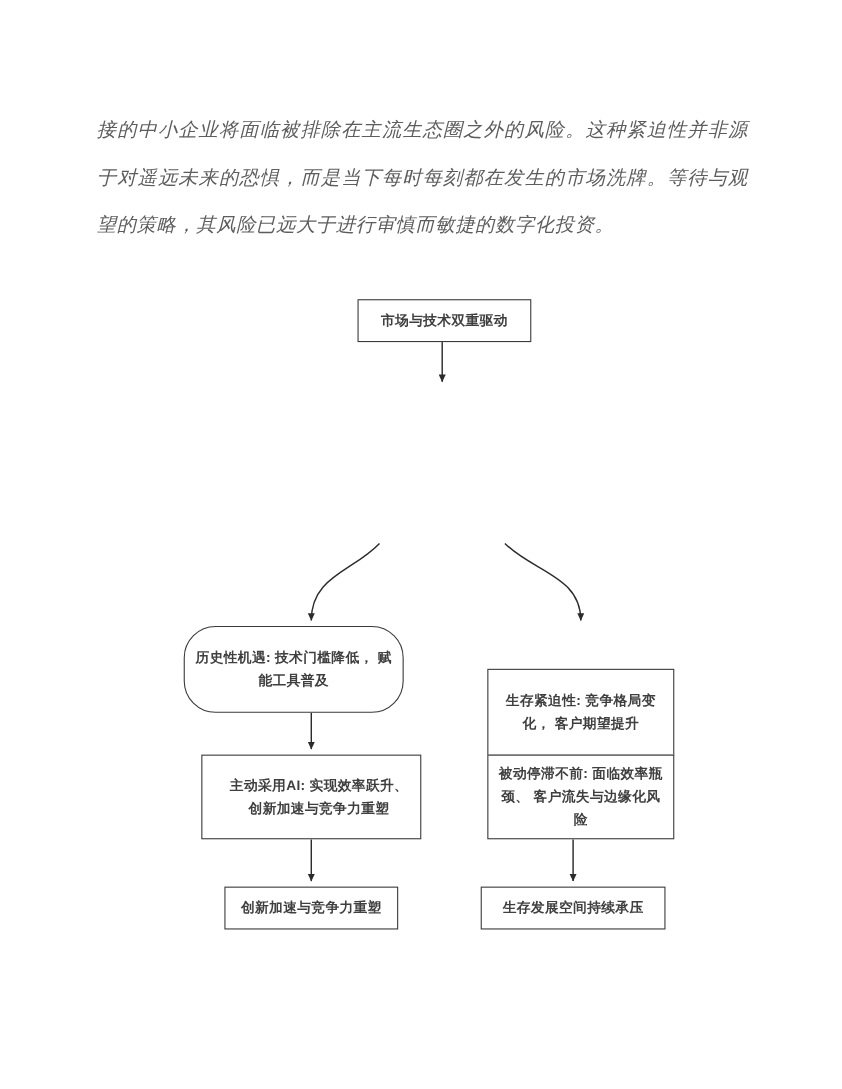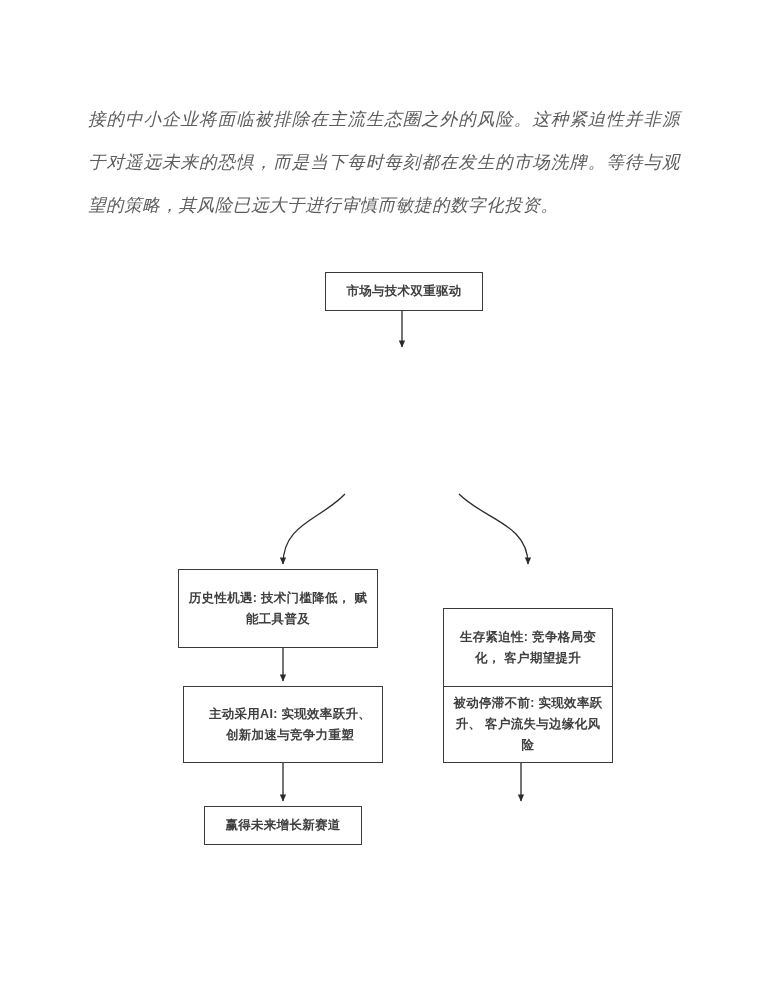--- a/index.html
+++ b/index.html
@@ -105,21 +105,21 @@
     width: 204px;
     text-align: center;
     font-family: "Liberation Sans", "DejaVu Sans", sans-serif;
     font-weight: bold;
     font-size: 12.5px;
     color: #3f3f3f;
     letter-spacing: 0.3px;
   }
 
   #node-top      { left: 325px; top: 272px; width: 158px; height: 39px; }
-  #node-left-1   { left: 178px; top: 569px; width: 200px; height: 79px; }
+  #node-left-1   { left: 167px; top: 569px; width: 200px; height: 79px; border-radius: 29px; }
   #node-right-1  { left: 443px; top: 569px; width: 170px; height: 79px; margin-top: 39px; }
   #node-left-2   { left: 183px; top: 686px; width: 200px; height: 77px; padding-left: 14px; }
   #node-right-2  { left: 443px; top: 686px; width: 170px; height: 77px; }
   #node-left-3   { left: 204px; top: 806px; width: 158px; height: 39px; }
   #node-right-3  { left: 437px; top: 806px; width: 168px; height: 39px; }
 </style>
 </head>
 <body>
 
 <div id="page">
@@ -162,22 +162,25 @@
 竞争格局变化， 客户期望提升</span>
     </div>
 
     <div class="node box" id="node-left-2">
       <span class="label">主动采用AI:
 实现效率跃升、 创新加速与竞争力重塑</span>
     </div>
 
     <div class="node box" id="node-right-2">
       <span class="label">被动停滞不前:
-实现效率跃升、 客户流失与边缘化风险</span>
+面临效率瓶颈、 客户流失与边缘化风险</span>
     </div>
 
     <div class="node box" id="node-left-3">
-      <span class="label">赢得未来增长新赛道</span>
+      <span class="label">创新加速与竞争力重塑</span>
     </div>
 
+    <div class="node box" id="node-right-3">
+      <span class="label">生存发展空间持续承压</span>
+    </div>
 
   </div>
 </div>
 
 </body></html>

